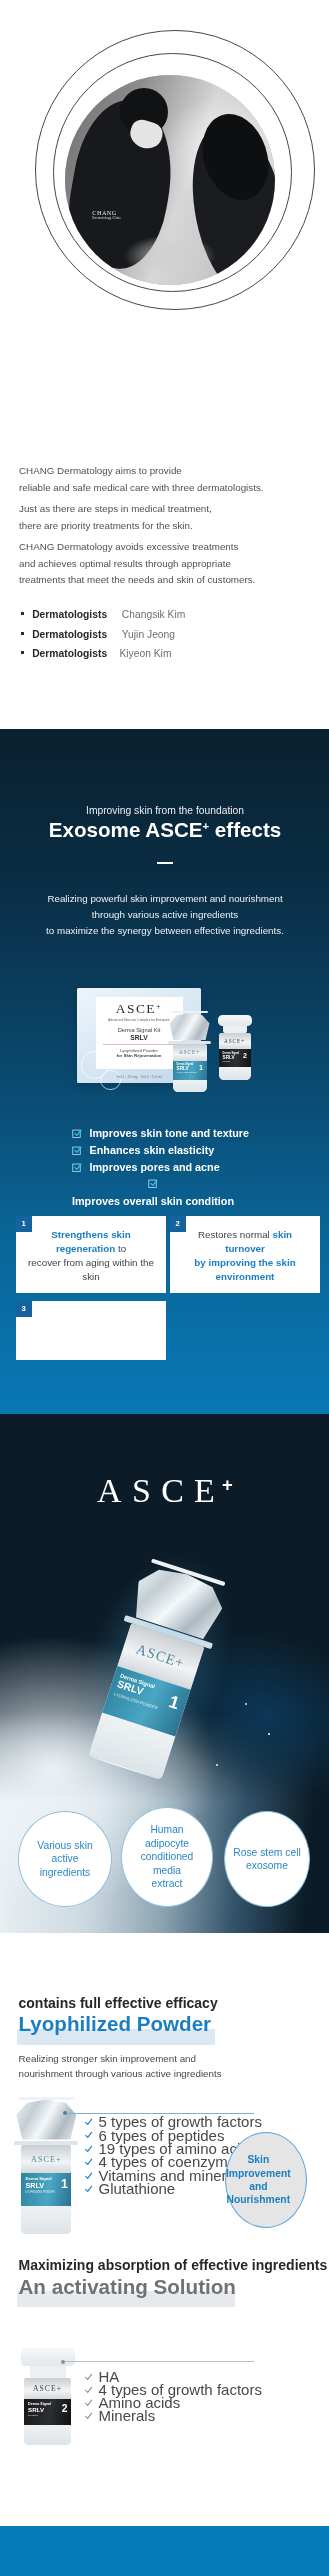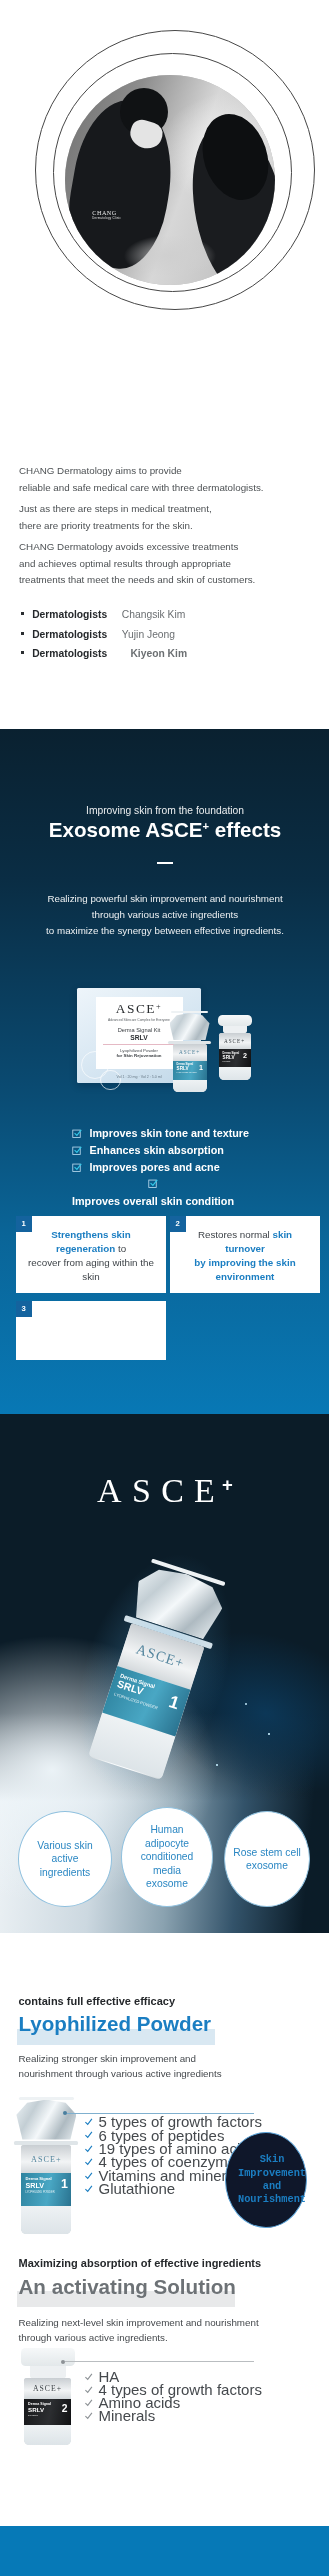--- a/index.html
+++ b/index.html
@@ -83,29 +83,29 @@
   .v-beam{position:absolute;background:radial-gradient(closest-side,rgba(240,247,251,.95),rgba(240,247,251,0));}
   .v-shadow{position:absolute;background:radial-gradient(closest-side,rgba(12,58,92,.9),rgba(12,45,72,0));}
   .wordmark{width:100%;text-align:center;color:#fff;font-family:"Liberation Serif",serif;font-size:34px;letter-spacing:10.3px;}
   .wordmark .plus{font-size:18.5px;letter-spacing:0;vertical-align:11.3px;margin-left:-3.1px;font-family:"Liberation Sans",sans-serif;font-weight:bold;}
   .bigvial{position:absolute;transform:rotate(18deg);}
   .bigvial .glow{position:absolute;left:-20.6px;top:-15.5px;right:-20.6px;bottom:-15.5px;background:radial-gradient(closest-side,rgba(90,180,235,.35),rgba(90,180,235,0));}
   .bubble{position:absolute;background:#fff;border:0.8px solid #8fc0de;border-radius:50%;display:flex;align-items:center;justify-content:center;text-align:center;}
   .bubble span{color:#2b87c3;font-size:10.3px;line-height:13.4px;padding:0 7.2px;}
   .spark{position:absolute;background:#bfe7f8;border-radius:50%;}
   
-  .eyebrow-d{font-size:11px;font-weight:600;color:var(--ink);}
+  .eyebrow-d{font-size:14px;font-weight:600;color:var(--ink);}
   .big-title{font-size:20.6px;font-weight:bold;position:relative;z-index:1;}
   .hl-band{position:absolute;z-index:0;}
   .feat-desc{font-size:9.8px;line-height:15px;color:#45494d;}
   .f-item{display:flex;align-items:center;gap:5.2px;height:13.4px;}
   .f-item span{font-size:15px;color:#45494d;}
   .callout-dot{position:absolute;border-radius:50%;}
   .callout-line{position:absolute;height:0.5px;}
-  .badge{position:absolute;border-radius:50%;background:#0f172a;display:flex;align-items:center;justify-content:flex-end;text-align:center;font-family:Liberation Mono, monospace;}
+  .badge{position:absolute;border-radius:50%;background:#e5e5e5;display:flex;align-items:center;justify-content:flex-start;text-align:center;}
   .badge span{font-weight:bold;font-size:10.3px;line-height:13.4px;white-space:pre-line;}
   .badge.blue{border:1px solid #5aa3d8;} .badge.blue span{color:var(--accent);}
   .badge.gray{border:1px solid #b9bdc0;} .badge.gray span{color:var(--muted);}
   
   .sec-recommend{background:var(--section-blue);}
 </style>
 </head>
 <body>
 
 <div id="page">
@@ -140,21 +140,21 @@
       <span class="nm" style="margin-left:12.4px;">Changsik Kim</span>
     </div>
     <div class="abs doc-row" style="left:20.6px;top:629px;">
       <span class="sq"></span>
       <span class="lab">Dermatologists</span>
       <span class="nm" style="margin-left:12.4px;">Yujin Jeong</span>
     </div>
     <div class="abs doc-row" style="left:20.6px;top:648px;">
       <span class="sq"></span>
       <span class="lab">Dermatologists</span>
-      <span class="nm" style="margin-left:21px;font-weight:bold;">Kiyeon Kim</span>
+      <span class="nm" style="margin-left:10px;">Kiyeon Kim</span>
     </div>
   </div>
 
   <div class="sec sec-effects" style="top:729px;height:685px;">
     <div class="abs eyebrow-w" style="top:76px;">Improving skin from the foundation</div>
     <div class="abs title-w" style="top:89px;"><span>Exosome ASCE</span><span class="sup">+</span><span> effects</span></div>
     <div class="abs divider" style="left:157px;top:133px;width:15.5px;"></div>
     <div class="abs desc-w pre" style="top:162px;">Realizing powerful skin improvement and nourishment
 through various active ingredients
 to maximize the synergy between effective ingredients.</div>
@@ -214,21 +214,21 @@
           <rect x="1.5" y="4" width="14.5" height="14.5" fill="none" stroke="#bcdcf0" stroke-width="1.6"></rect>
           <polyline points="5,10 9.5,14.5 18,3.5" fill="none" stroke="#35c9ea" stroke-width="2.2"></polyline>
         </svg>
       <span>Improves skin tone and texture</span>
     </div>
     <div class="chk-row" style="left:72px;top:415px;">
       <svg width="10.3" height="10.3" viewBox="0 0 20 20">
           <rect x="1.5" y="4" width="14.5" height="14.5" fill="none" stroke="#bcdcf0" stroke-width="1.6"></rect>
           <polyline points="5,10 9.5,14.5 18,3.5" fill="none" stroke="#35c9ea" stroke-width="2.2"></polyline>
         </svg>
-      <span>Enhances skin absorption</span>
+      <span>Enhances skin elasticity</span>
     </div>
     <div class="chk-row" style="left:72px;top:432px;">
       <svg width="10.3" height="10.3" viewBox="0 0 20 20">
           <rect x="1.5" y="4" width="14.5" height="14.5" fill="none" stroke="#bcdcf0" stroke-width="1.6"></rect>
           <polyline points="5,10 9.5,14.5 18,3.5" fill="none" stroke="#35c9ea" stroke-width="2.2"></polyline>
         </svg>
       <span>Improves pores and acne</span>
     </div>
     <div class="chk-row" style="left:72px;top:449px;flex-direction:column;">
       <svg width="10.3" height="10.3" viewBox="0 0 20 20">
@@ -281,21 +281,21 @@
       </div>
     </div>
 
     <div class="bubble" style="left:18px;top:397px;width:94px;height:96px;">
         <span class="pre">Various skin
 active ingredients</span>
       </div>
     <div class="bubble" style="left:121px;top:393px;width:92px;height:100px;">
         <span class="pre">Human adipocyte
 conditioned media
-exosome</span>
+extract</span>
       </div>
     <div class="bubble" style="left:224px;top:397px;width:86px;height:96px;">
         <span class="pre">Rose stem cell
 exosome</span>
       </div>
   </div>
 
   <div class="sec" style="top:1934px;height:313px;background:#fff;">
     <div class="abs eyebrow-d" style="left:18.5px;top:61px;">contains full effective efficacy</div>
     <div class="hl-band" style="left:17px;top:95px;width:198px;height:15.5px;background:var(--hl-blue);"></div>
@@ -367,22 +367,20 @@
 Improvement
 and
 Nourishment</span>
       </div>
   </div>
 
   <div class="sec" style="top:2246px;height:279px;background:#fff;">
     <div class="abs eyebrow-d" style="left:18.5px;top:11.3px;">Maximizing absorption of effective ingredients</div>
     <div class="hl-band" style="left:17px;top:45px;width:218px;height:15.5px;background:var(--hl-gray);"></div>
     <div class="abs big-title" style="left:18.5px;top:29px;color:#6d7276;">An activating Solution</div>
-    <p class="abs feat-desc pre" style="left:18.5px;top:69px;">Realizing next-level skin improvement and nourishment
-through various active ingredients.</p>
 
     <div class="vial" style="left:18.5px;top:102px;width:58px;height:103px;">
       <div class="v-capwhite1" style="width:54px;height:17.5px;"></div>
       <div class="v-capwhite2" style="width:36px;height:12.4px;"></div>
       <div class="v-body" style="width:47px;height:67px;">
         <div class="v-silver" style="height:21.6px;">
             <span class="v-brand dk" style="font-size:7.7px;">ASCE+</span>
           </div>
         <div class="v-band black" style="height:26px;">
           <div class="t1" style="font-size:3.6px;">Derma Signal</div>

